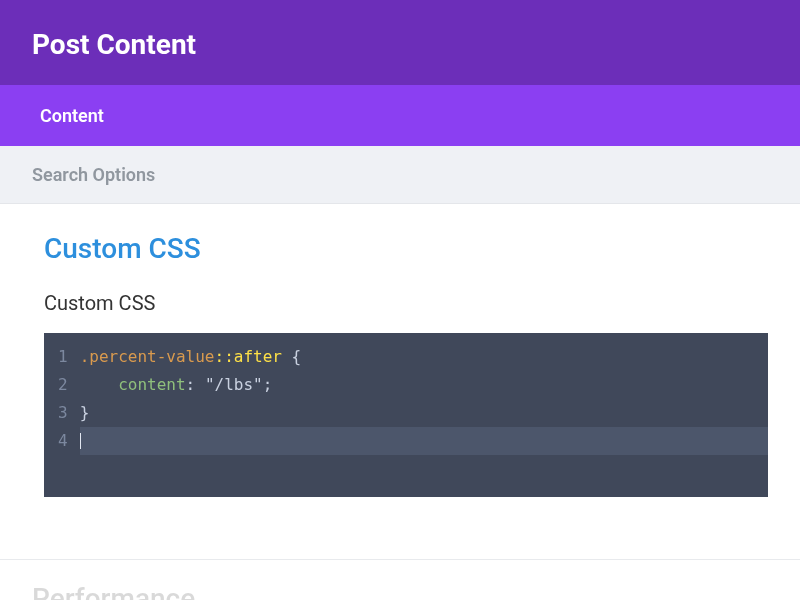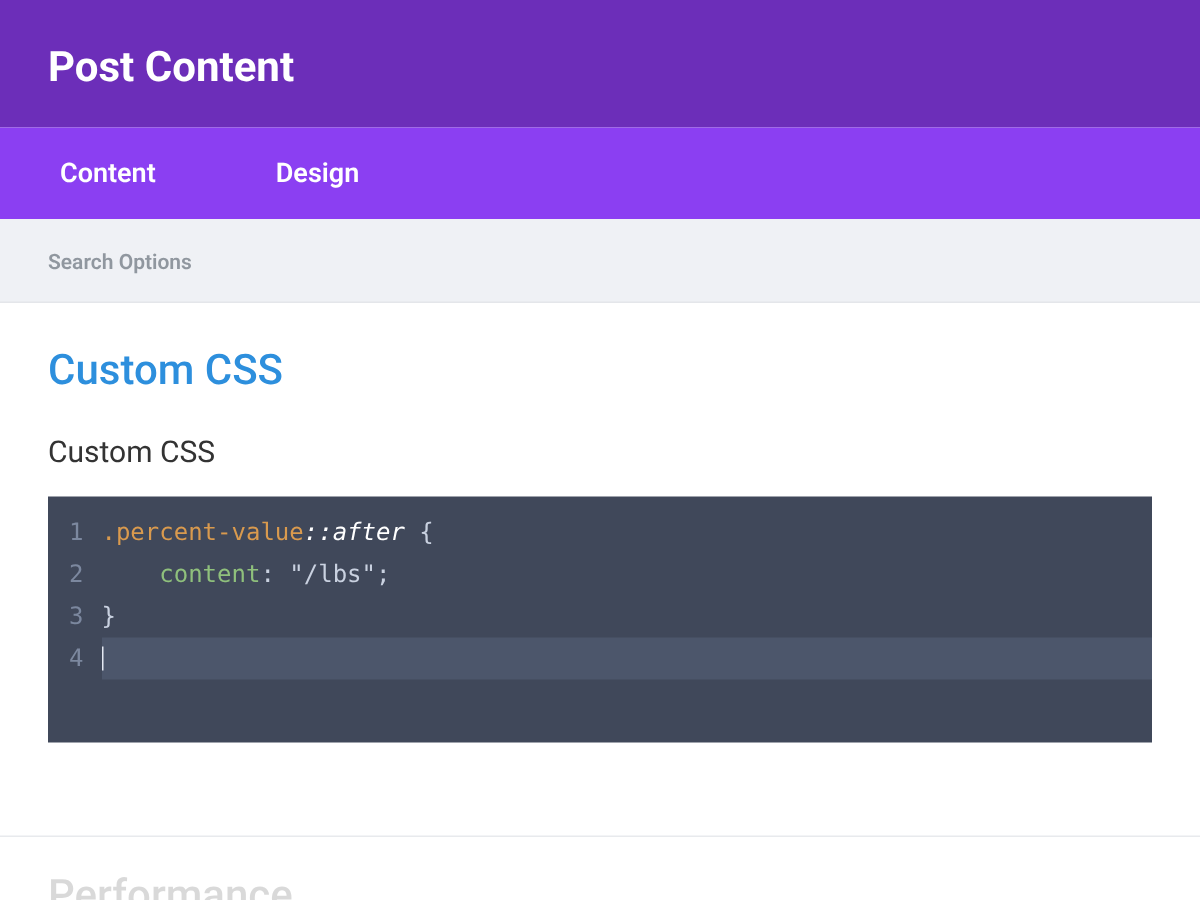--- a/index.html
+++ b/index.html
@@ -30,26 +30,26 @@
     background: #a24cf5;
   }
 
   .search-bar {
     background: #eff1f5;
     padding: 18px 32px;
     border-bottom: 1px solid #e4e6ea;
   }
   .search-label {
     color: #90979f;
-    font-size: 14px;
+    font-size: 18px;
     font-weight: 600;
   }
 
   .main {
-    padding: 28px 32px 20px 32px;
+    padding: 28px 32px 20px 44px;
   }
   .section-title {
     color: #2d8fdd;
     font-size: 28px;
     font-weight: 500;
     margin-bottom: 26px;
   }
   .field-label {
     color: #333;
     font-size: 20px;
@@ -86,21 +86,21 @@
   }
   .line.current::before {
     content: "";
     position: absolute;
     left: 0; top: 6px;
     width: 1px; height: 16px;
     background: #e3e8f2;
   }
 
   .tok-sel   { color: #d99a4e; }
-  .tok-pseudo{ color: #ffffff; font-style: italic; }
+  .tok-pseudo{ color: #fde047; }
   .tok-brace { color: #c9d1e0; }
   .tok-prop  { color: #8fc07c; }
   .tok-colon { color: #c9d1e0; }
   .tok-str   { color: #c9d1e0; }
   .tok-punct { color: #c9d1e0; }
 
   .divider {
     border-top: 1px solid #e8eaed;
     margin-top: 42px;
   }
@@ -116,21 +116,20 @@
 </style>
 </head>
 <body>
 
 <div class="header">
   <div class="header-title">Post Content</div>
 </div>
 
 <div class="tabs">
   <div class="tab">Content</div>
-  <div class="tab">Design</div>
 </div>
 
 <div class="search-bar">
   <span class="search-label">Search Options</span>
 </div>
 
 <div class="main">
   <div class="section-title">Custom CSS</div>
   <div class="field-label">Custom CSS</div>
 

